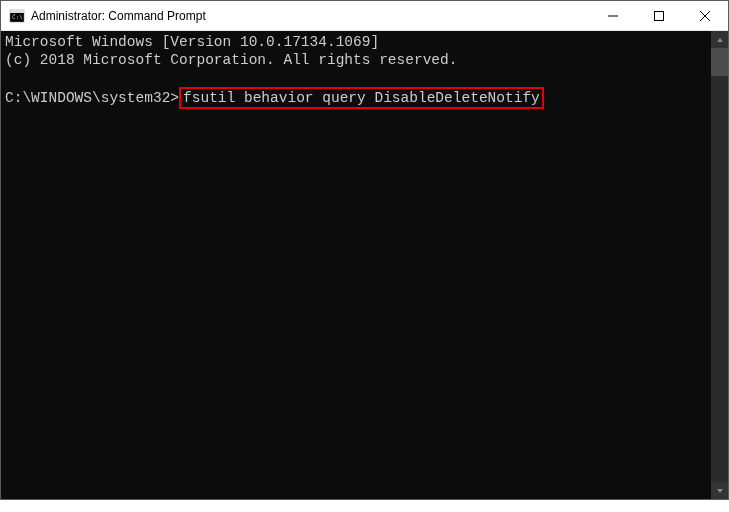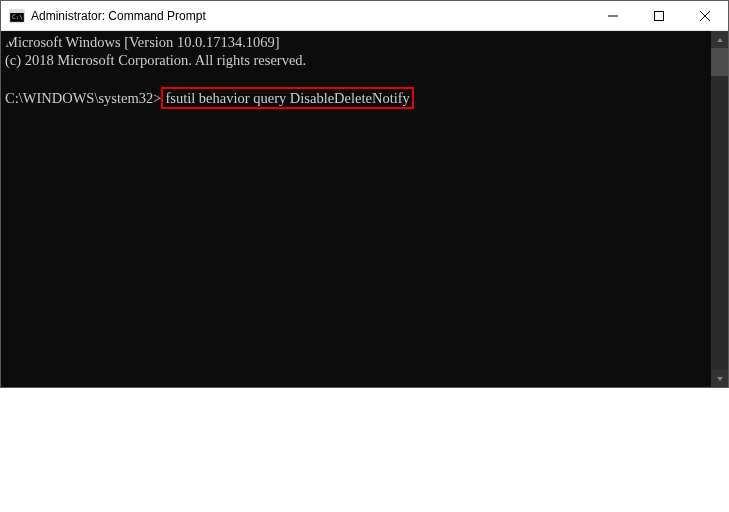--- a/index.html
+++ b/index.html
@@ -9,21 +9,21 @@
     }
     body {
       width: 729px;
       height: 512px;
       background: #fff;
       font-family: "Segoe UI", Tahoma, sans-serif;
       overflow: hidden;
     }
     .window {
       width: 729px;
-      height: 388px;
+      height: 500px;
       border: 1px solid #5a5a5a;
       display: flex;
       flex-direction: column;
       background: #fff;
     }
     .titlebar {
       height: 30px;
       background: #ffffff;
       display: flex;
       align-items: center;
@@ -65,27 +65,26 @@
     }
     .terminal-area {
       flex: 1;
       background: #0c0c0c;
       position: relative;
       display: flex;
     }
     .terminal-content {
       flex: 1;
       padding: 2px 4px;
-      font-family: Liberation Serif, serif;
+      font-family: Liberation Mono, monospace;
       font-size: 14.5px;
       line-height: 18px;
       color: #cccccc;
       white-space: pre;
       overflow: hidden;
-      border-radius: 32px;
     }
     .scrollbar {
       width: 17px;
       background: #2b2b2b;
       position: relative;
       flex-shrink: 0;
     }
     .scroll-arrow {
       width: 17px;
       height: 17px;

